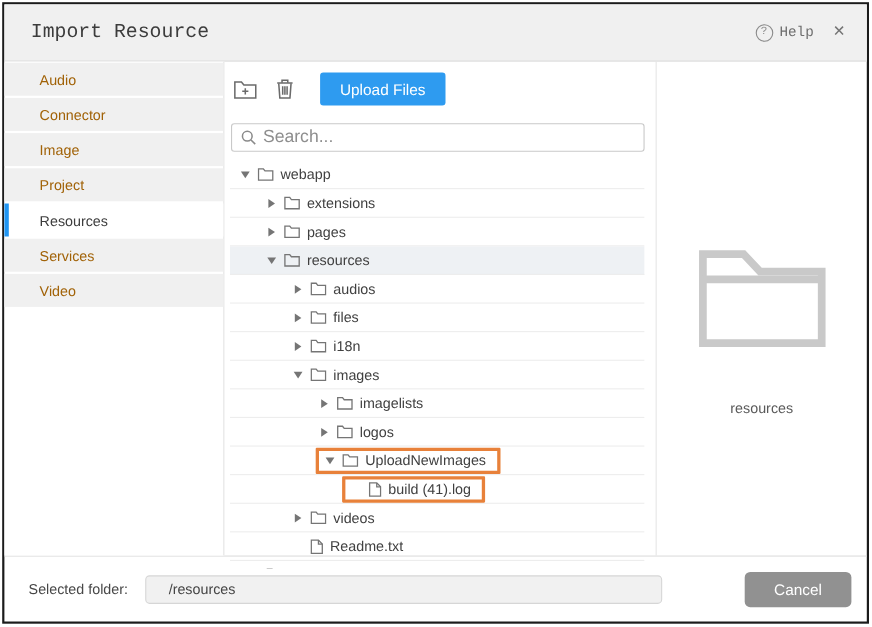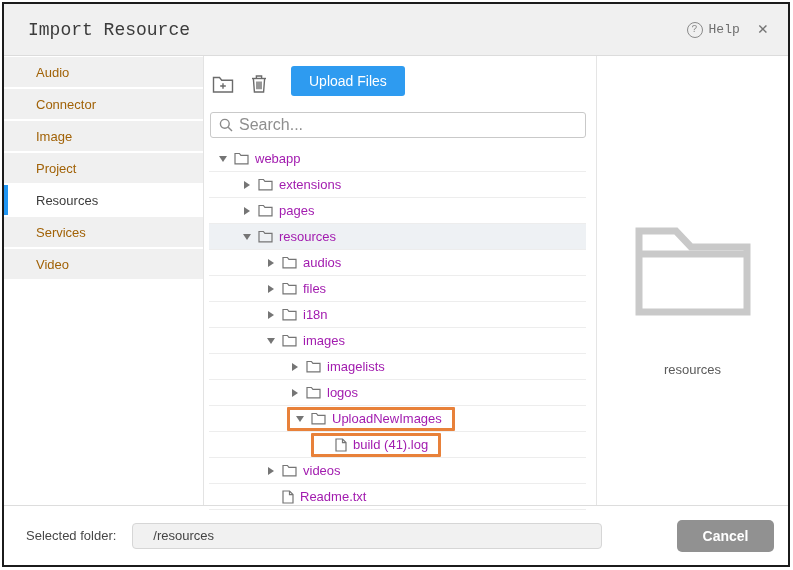--- a/index.html
+++ b/index.html
@@ -14,49 +14,49 @@
   .help-circle { width:16px; height:16px; border:1.4px solid #8a8a8a; border-radius:50%; display:flex; align-items:center; justify-content:center; font-size:10px; color:#8a8a8a; }
   .close-x { font-size:17px; color:#757575; cursor:pointer; line-height:1; }
 
   
   .body { display:flex; height:449px; }
   .sidebar { width:200px; border-right:1px solid #e3e3e3; background:#fff; padding-top:1px; }
   .side-item { height:30px; margin-bottom:2px; background:#f0f0f0; display:flex; align-items:center; padding-left:28px; font-size:13px; color:#a16207; cursor:pointer; border-left:4px solid transparent; }
   .side-item.selected { background:#fff; border-left:4px solid #2196f3; color:#3c3c3c; }
 
   .main { width:393px; border-right:1px solid #e5e5e5; padding:10px 10px 0 5px; }
-  .toolbar { display:flex; align-items:flex-end; height:30px; margin-bottom:16px; }
+  .toolbar { display:flex; align-items:center; height:30px; margin-bottom:16px; }
   .tool-btn { width:24px; height:24px; display:flex; align-items:center; justify-content:center; cursor:pointer; margin-right:12px; }
   .tool-btn:first-child { margin-left:2px; }
   .upload-btn { margin-left:8px; height:30px; padding:0 18px; background:#2e9bf0; color:#fff; font-size:14px; border:none; border-radius:3px; cursor:pointer; font-family:"Liberation Sans",sans-serif; }
 
   .search-box { height:26px; border:1px solid #c9c9c9; border-radius:3px; display:flex; align-items:center; padding:0 8px; margin:4px 0 8px 1px; background:#fff; }
   .search-box input { border:none; outline:none; flex:1; font-size:16px; color:#444; margin-left:6px; font-family:"Liberation Sans",sans-serif; background:transparent; }
   .search-box input::placeholder { color:#8e8e8e; }
 
   
   .tree { height:371px; overflow:hidden; }
-  .tree-row { height:26px; display:flex; align-items:center; border-bottom:1px solid #ededed; font-size:13px; color:#a21caf; cursor:pointer; }
+  .tree-row { height:26px; display:flex; align-items:center; border-bottom:1px solid #ededed; font-size:13px; color:#404040; cursor:pointer; }
   .tree-row.selected { background:#eef1f4; }
   .row-inner { display:flex; align-items:center; height:22px; }
   .row-inner.hl { border:3px solid #e8813a; border-radius:1px; padding:0 10px 0 2px; height:24px; }
   .arrow { width:16px; display:flex; justify-content:center; align-items:center; }
   .tri-down { width:0; height:0; border-left:4.5px solid transparent; border-right:4.5px solid transparent; border-top:6px solid #757575; }
   .tri-right { width:0; height:0; border-top:4.5px solid transparent; border-bottom:4.5px solid transparent; border-left:6px solid #757575; }
   .node-icon { margin:0 6px 0 3px; display:flex; align-items:center; }
 
   
   .preview { flex:1; display:flex; flex-direction:column; align-items:center; padding-top:170px; }
   .preview-label { margin-top:42px; font-size:13px; color:#5a5a5a; }
 
   
   .footer { height:60px; border-top:1px solid #ddd; display:flex; align-items:center; padding:0 14px 0 22px; }
   .footer-label { font-size:13px; color:#474747; white-space:nowrap; }
   .footer-input { margin-left:16px; width:470px; height:26px; background:#f1f1f1; border:1px solid #d6d6d6; border-radius:4px; font-size:13px; color:#444; padding:0 20px; font-family:"Liberation Sans",sans-serif; }
-  .cancel-btn { margin-left:auto; width:97px; height:32px; background:#919191; color:#fff; border:none; border-radius:5px; font-size:14px; cursor:pointer; font-family:"Liberation Sans",sans-serif;font-weight:bold; }
+  .cancel-btn { margin-left:auto; width:97px; height:32px; background:#919191; color:#fff; border:none; border-radius:5px; font-size:14px; cursor:pointer; font-family:"Liberation Sans",sans-serif; }
 </style>
 </head>
 <body>
 
 <div class="dialog">
 
   <div class="header">
     <div class="title">Import Resource</div>
     <div class="header-right">
       <span class="help">

